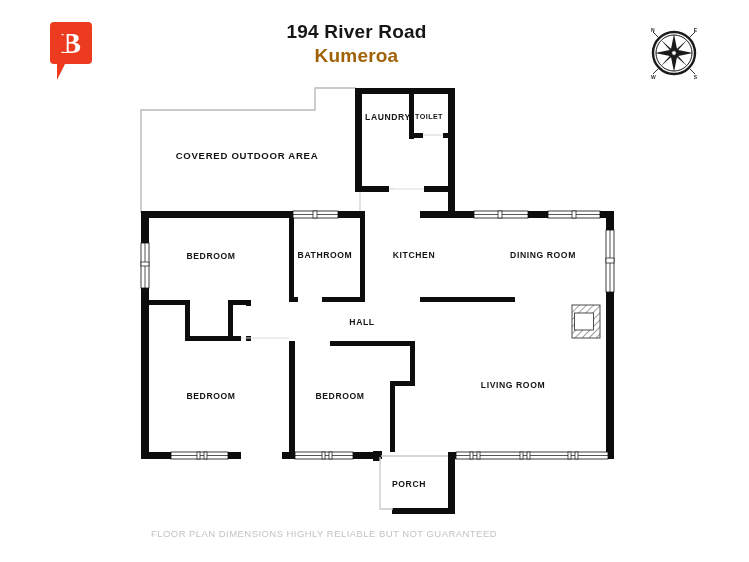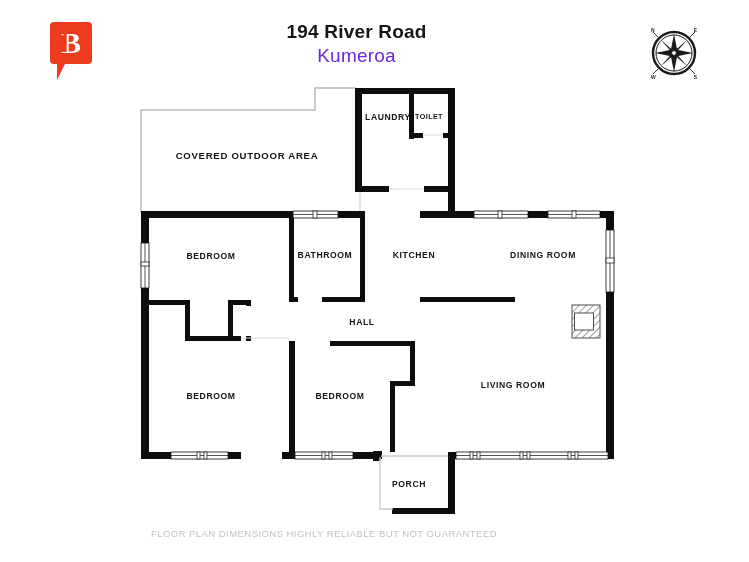--- a/index.html
+++ b/index.html
@@ -42,24 +42,24 @@
   }
   #title-line1 {
     font-size: 19px;
     font-weight: 600;
     letter-spacing: 0.2px;
     line-height: 24px;
     color: #161616;
   }
   #title-line2 {
     font-size: 19px;
-    font-weight: 400;
+    font-weight: 700;
     letter-spacing: 0.2px;
     line-height: 24px;
-    color: #6d28d9;
+    color: #a16207;
   }
   
   #compass {
     position: absolute;
     left: 643px;
     top: 22px;
     width: 62px;
     height: 62px;
   }
   

